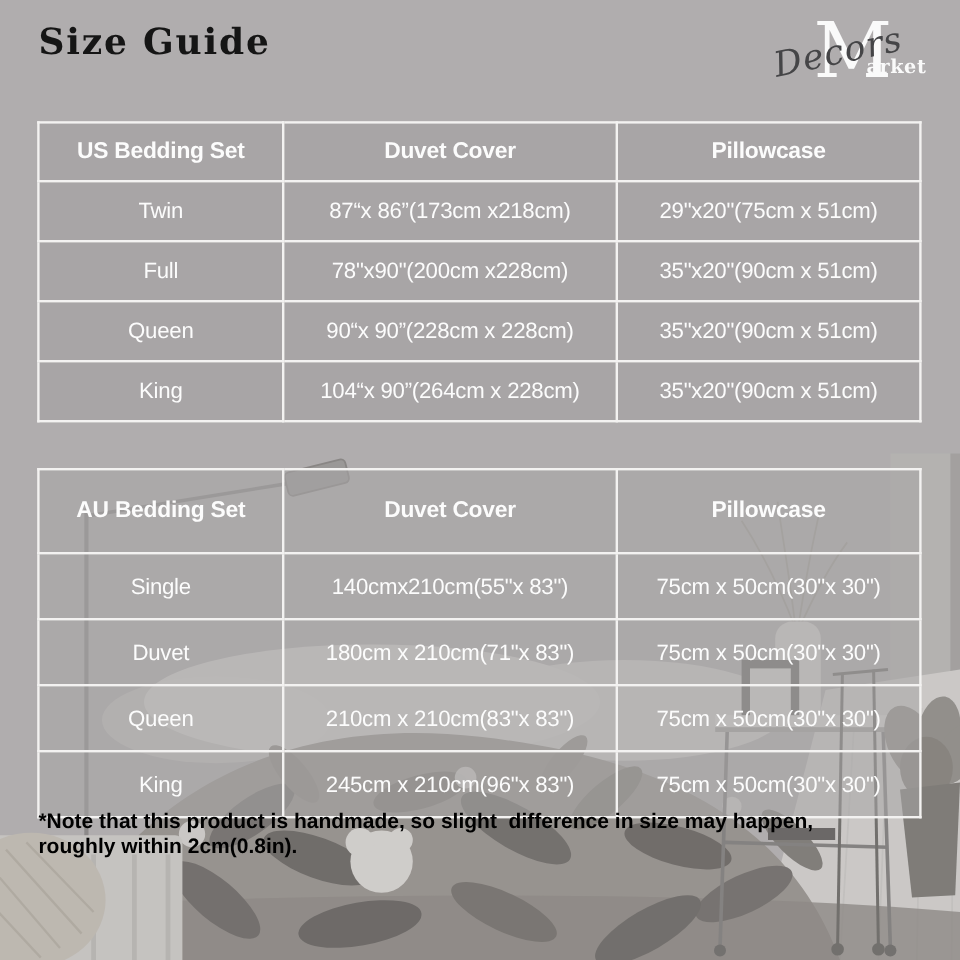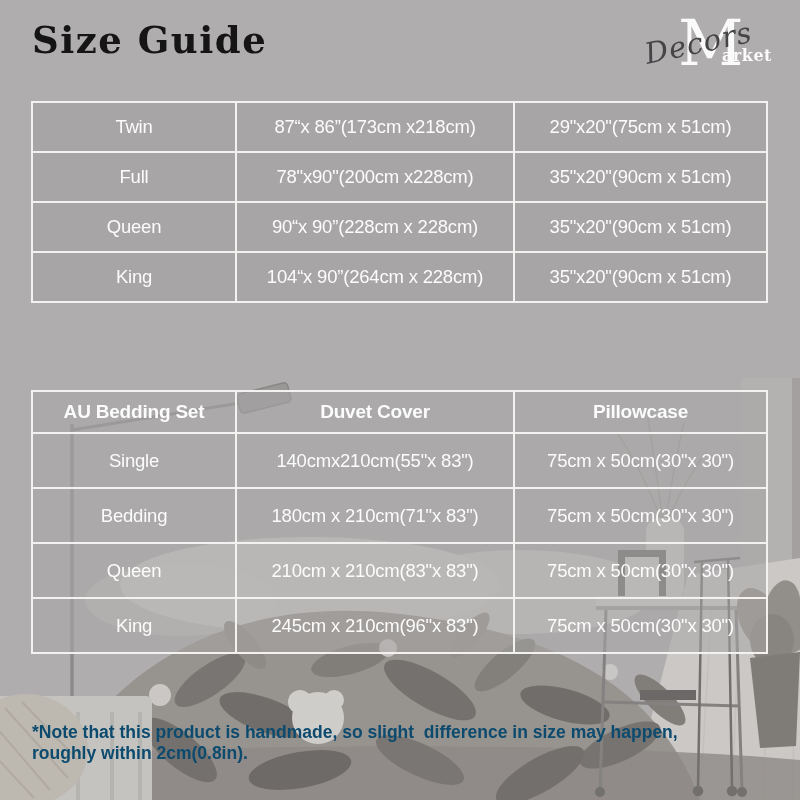--- a/index.html
+++ b/index.html
@@ -5,21 +5,21 @@
   html,body{margin:0;padding:0;}
   body{
     width:800px;height:800px;position:relative;overflow:hidden;
     background:#b0adae;
     font-family:"Liberation Sans", sans-serif;
   }
   .bg-photo{position:absolute;left:0;top:0;width:800px;height:800px;}
   .page-title{
     position:absolute;left:32px;top:18px;
     font-family:"DejaVu Serif", serif;font-weight:700;
-    font-size:37px;color:#151515;letter-spacing:1.5px;
+    font-size:30px;color:#151515;letter-spacing:1.5px;
   }
   
   .logo{position:absolute;left:652px;top:12px;width:136px;height:76px;}
   .logo .m{
     position:absolute;left:26px;top:-6px;
     font-family:"DejaVu Serif", serif;font-size:64px;font-weight:400;
     color:#fafafa;
   }
   .logo .script{
     position:absolute;left:-8px;top:14px;
@@ -42,24 +42,24 @@
     padding:0;
   }
   table.size-table th{font-size:19px;font-weight:700;}
   table.size-table td{font-size:18.5px;font-weight:400;}
   #table-us{top:101px;}
   #table-us td, #table-us th{background:#a8a5a6;}
   #table-us tr.hdr{height:49px;}
   #table-us tr.row{height:50px;margin-top:12px;}
   #table-au{top:390px;}
   #table-au td, #table-au th{background:rgba(168,165,166,0.55);}
-  #table-au tr.hdr{height:42px;}
+  #table-au tr.hdr{height:70px;}
   #table-au tr.row{height:55px;margin-left:18px;}
   
-  .notes{position:absolute;left:32px;top:674px;width:748px;color:#0c4a6e;margin-top:48px;}
+  .notes{position:absolute;left:32px;top:674px;width:748px;color:#000000;}
   .note{font-size:17.5px;font-weight:700;line-height:1.2;white-space:pre-wrap;}
   .note + .note{margin-top:12px;}
 </style>
 </head>
 <body>
 
 <svg class="bg-photo" viewBox="0 0 800 800" aria-hidden="true">
 
   <rect x="742" y="378" width="58" height="210" fill="#b6b4b2"></rect>
   <rect x="792" y="378" width="8" height="230" fill="#9c9a98"></rect>
@@ -184,20 +184,25 @@
   <span class="suffix">arket</span>
 </div>
 
 <table class="size-table" id="table-us">
   <colgroup>
       <col style="width:204px">
       <col style="width:278px">
       <col style="width:253px">
     </colgroup>
   <tbody>
+      <tr class="hdr">
+    <th>US Bedding Set</th>
+    <th>Duvet Cover</th>
+    <th>Pillowcase</th>
+  </tr>
   <tr class="row">
     <td>Twin</td>
     <td>87“x 86”(173cm x218cm)</td>
     <td>29"x20"(75cm x 51cm)</td>
   </tr>
   <tr class="row">
     <td>Full</td>
     <td>78"x90"(200cm x228cm)</td>
     <td>35"x20"(90cm x 51cm)</td>
   </tr>
@@ -225,21 +230,21 @@
     <th>AU Bedding Set</th>
     <th>Duvet Cover</th>
     <th>Pillowcase</th>
   </tr>
   <tr class="row">
     <td>Single</td>
     <td>140cmx210cm(55"x 83")</td>
     <td>75cm x 50cm(30"x 30")</td>
   </tr>
   <tr class="row">
-    <td>Bedding</td>
+    <td>Duvet</td>
     <td>180cm x 210cm(71"x 83")</td>
     <td>75cm x 50cm(30"x 30")</td>
   </tr>
   <tr class="row">
     <td>Queen</td>
     <td>210cm x 210cm(83"x 83")</td>
     <td>75cm x 50cm(30"x 30")</td>
   </tr>
   <tr class="row">
     <td>King</td>

